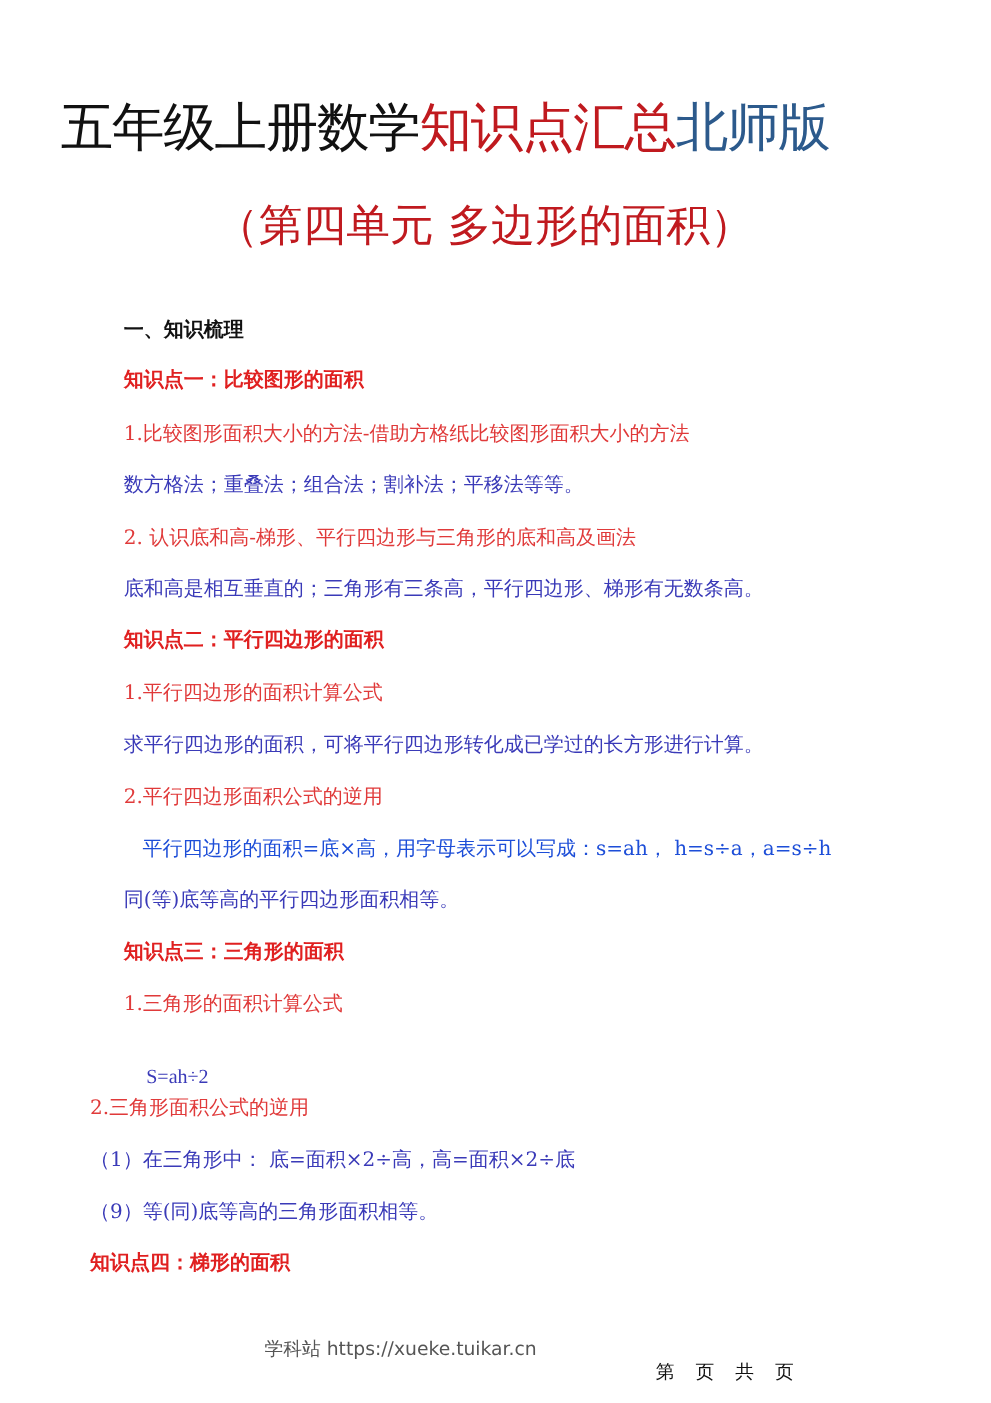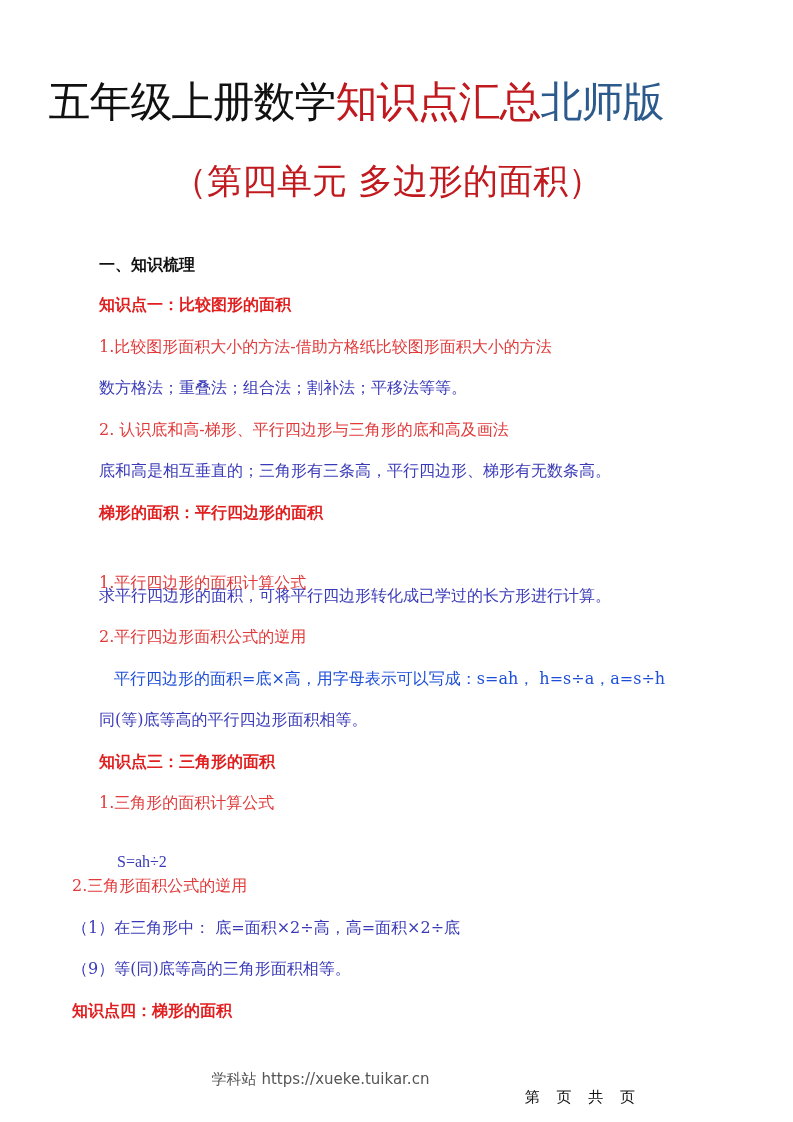--- a/index.html
+++ b/index.html
@@ -38,22 +38,22 @@
 <div class="subtitle" style="color:#c01a1f">（第四单元  多边形的面积）</div>
 
 <div class="line bold" style="left:99px;top:253px;color:#111111;">一、知识梳理</div>
 
 <div class="line bold" style="left:99px;top:293px;color:#e02020;">知识点一：比较图形的面积</div>
 <div class="line" style="left:99px;top:335px;color:#e03a3a;">1.比较图形面积大小的方法-借助方格纸比较图形面积大小的方法</div>
 <div class="line" style="left:99px;top:376px;color:#3a3ab8;">数方格法；重叠法；组合法；割补法；平移法等等。</div>
 <div class="line" style="left:99px;top:418px;color:#e03a3a;">2.  认识底和高-梯形、平行四边形与三角形的底和高及画法</div>
 <div class="line" style="left:99px;top:459px;color:#3a3ab8;">底和高是相互垂直的；三角形有三条高，平行四边形、梯形有无数条高。</div>
 
-<div class="line bold" style="left:99px;top:501px;color:#e02020;">梯形的面积：平行四边形的面积</div>
-<div class="line" style="left:99px;top:542px;color:#e03a3a;margin-top:29px;">1.平行四边形的面积计算公式</div>
+<div class="line bold" style="left:99px;top:501px;color:#e02020;">知识点二：平行四边形的面积</div>
+<div class="line" style="left:99px;top:542px;color:#e03a3a;">1.平行四边形的面积计算公式</div>
 <div class="line" style="left:99px;top:584px;color:#3a3ab8;">求平行四边形的面积，可将平行四边形转化成已学过的长方形进行计算。</div>
 <div class="line" style="left:99px;top:625px;color:#e03a3a;">2.平行四边形面积公式的逆用</div>
 <div class="line" style="left:114px;top:667px;color:#1d4ed8;">平行四边形的面积=底×高，用字母表示可以写成：s=ah，  h=s÷a，a=s÷h</div>
 <div class="line" style="left:99px;top:708px;color:#3a3ab8;">同(等)底等高的平行四边形面积相等。</div>
 
 <div class="line bold" style="left:99px;top:750px;color:#e02020;">知识点三：三角形的面积</div>
 <div class="line" style="left:99px;top:791px;color:#e03a3a;">1.三角形的面积计算公式</div>
 <div class="line" style="left:117px;top:850px;color:#3a3ab8;font-family:'Liberation Serif',serif;">S=ah÷2</div>
 <div class="line" style="left:72px;top:874px;color:#e03a3a;">2.三角形面积公式的逆用</div>
 <div class="line" style="left:72px;top:916px;color:#3a3ab8;">（1）在三角形中：  底=面积×2÷高，高=面积×2÷底</div>

